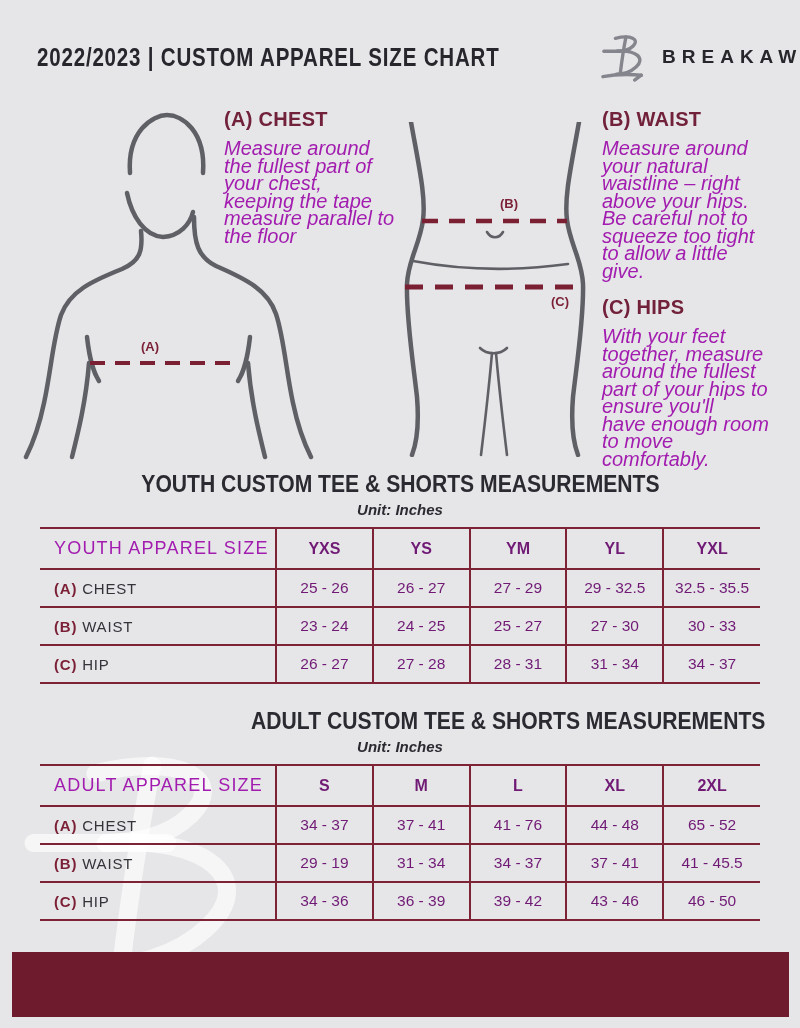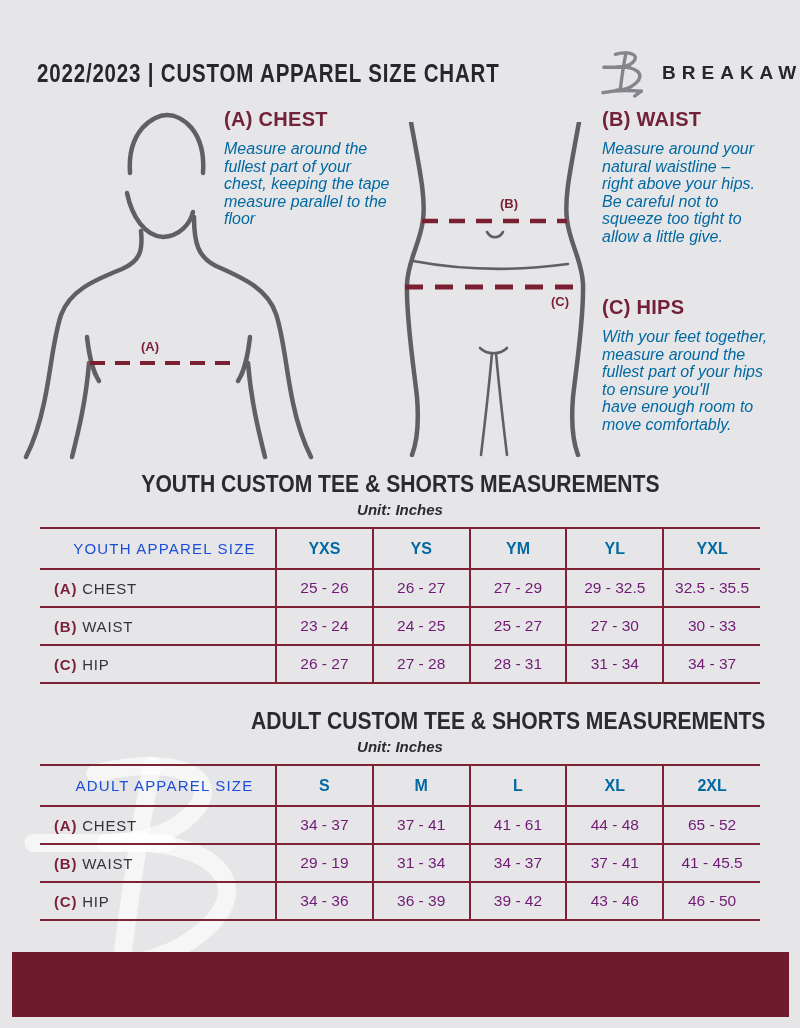--- a/index.html
+++ b/index.html
@@ -6,55 +6,55 @@
   .page{
     position:relative;
     width:800px;height:1028px;
     background:#e6e6e8;
     font-family:"Liberation Sans", sans-serif;
     overflow:hidden;
   }
   
   .watermark{position:absolute;left:18px;top:728px;width:258px;height:292px;color:rgba(255,255,255,.62);z-index:0;}
   
-  .header{position:absolute;top:16px;left:0;right:0;height:100px;display:flex;align-items:center;justify-content:space-between;padding:14px 30px 0 37px;box-sizing:border-box;z-index:1;}
+  .header{position:absolute;top:0;left:0;right:0;height:100px;display:flex;align-items:center;justify-content:space-between;padding:14px 30px 0 37px;box-sizing:border-box;z-index:1;}
   .main-title{margin:0;font-size:25px;font-weight:700;color:#26262c;letter-spacing:1px;}
   .cx{display:inline-block;transform:scaleX(.82);transform-origin:left center;white-space:nowrap;}
   .cxc{display:inline-block;transform:scaleX(.88);transform-origin:center center;white-space:nowrap;}
   .brand{display:flex;align-items:center;gap:13px;}
   .brand-logo{width:48px;height:52px;color:#85858d;}
   .brand-name{font-size:19px;font-weight:700;letter-spacing:6px;color:#26262b;}
   
   .diagrams{position:absolute;top:100px;left:0;width:800px;height:360px;z-index:1;}
   .fig-chest{position:absolute;left:10px;top:5px;width:310px;height:355px;}
   .fig-lower{position:absolute;left:395px;top:22px;width:200px;height:335px;}
   .fig-stroke{fill:none;stroke:#5f5f66;stroke-width:4.5;stroke-linecap:round;}
   .fig-thin{fill:none;stroke:#5f5f66;stroke-width:2.6;stroke-linecap:round;}
   .dash{fill:none;stroke:#7b1f33;stroke-linecap:butt;}
   .marker{position:absolute;font-size:13px;font-weight:700;color:#7a1f35;z-index:2;}
   .guide-block{position:absolute;}
   .guide-block h3{margin:0;font-size:20px;font-weight:700;color:#72213a;letter-spacing:.3px;}
-  .guide-text{margin:9px 0 0;font-style:italic;font-size:16px;line-height:17.5px;color:#0369a1;white-space:pre-line;}
+  .guide-text{margin:9px 0 0;font-style:italic;font-size:20px;line-height:17.5px;color:#a21caf;white-space:pre-line;}
   .guide-chest{left:224px;top:8px;width:172px;}
   .guide-waist{left:602px;top:8px;width:160px;}
   .guide-hips{left:602px;top:196px;width:170px;}
   
   .tables{position:absolute;top:462px;left:0;right:0;z-index:1;}
   .size-table h2{margin:8px 0 0;text-align:center;font-size:24px;font-weight:700;color:#2a2a31;}
   .size-table .unit{text-align:center;font-size:15px;font-style:italic;font-weight:700;color:#2a2a31;margin:3px 0 9px;}
   .size-table.adult h2{margin-top:23px;text-align:right;}
   table{width:720px;margin:0 auto;border-collapse:collapse;table-layout:fixed;
         border-top:2px solid #7e2335;border-bottom:2px solid #7e2335;}
   col.label-col{width:236px;}
   thead tr{height:41px;border-bottom:2px solid #7e2335;}
   tbody tr{height:38px;border-bottom:2px solid #7e2335;}
   tbody tr:last-child{border-bottom:none;}
   th,td{padding:0;font-weight:normal;}
-  .size-head{border-left:2px solid #7e2335;text-align:center;font-size:16px;font-weight:700;color:#0369a1;}
-  .label-head{text-align:center;padding-left:14px;font-size:15px;letter-spacing:1.2px;color:#1d4ed8;}
+  .size-head{border-left:2px solid #7e2335;text-align:center;font-size:16px;font-weight:700;color:#701a75;}
+  .label-head{text-align:left;padding-left:14px;font-size:18px;letter-spacing:1.2px;color:#a21caf;}
   .row-label{text-align:left;padding-left:14px;font-size:15px;letter-spacing:.8px;color:#33333a;}
   .row-label .mk{font-weight:700;color:#7a1f35;}
   td.val{border-left:2px solid #7e2335;text-align:center;font-size:15.5px;color:#701a75;}
   
   .footer-bar{position:absolute;left:12px;top:952px;width:777px;height:65px;background:#6e1b2d;z-index:2;}
 </style>
 </head>
 <body>
 
 <div class="page">
@@ -203,21 +203,21 @@
             <th class="size-head">L</th>
             <th class="size-head">XL</th>
             <th class="size-head">2XL</th>
           </tr>
         </thead>
         <tbody>
           <tr>
             <td class="row-label"><span class="mk">(A)</span> <span>CHEST</span></td>
             <td class="val">34 - 37</td>
             <td class="val">37 - 41</td>
-            <td class="val">41 - 61</td>
+            <td class="val">41 - 76</td>
             <td class="val">44 - 48</td>
             <td class="val">65 - 52</td>
           </tr>
           <tr>
             <td class="row-label"><span class="mk">(B)</span> <span>WAIST</span></td>
             <td class="val">29 - 19</td>
             <td class="val">31 - 34</td>
             <td class="val">34 - 37</td>
             <td class="val">37 - 41</td>
             <td class="val">41 - 45.5</td>

